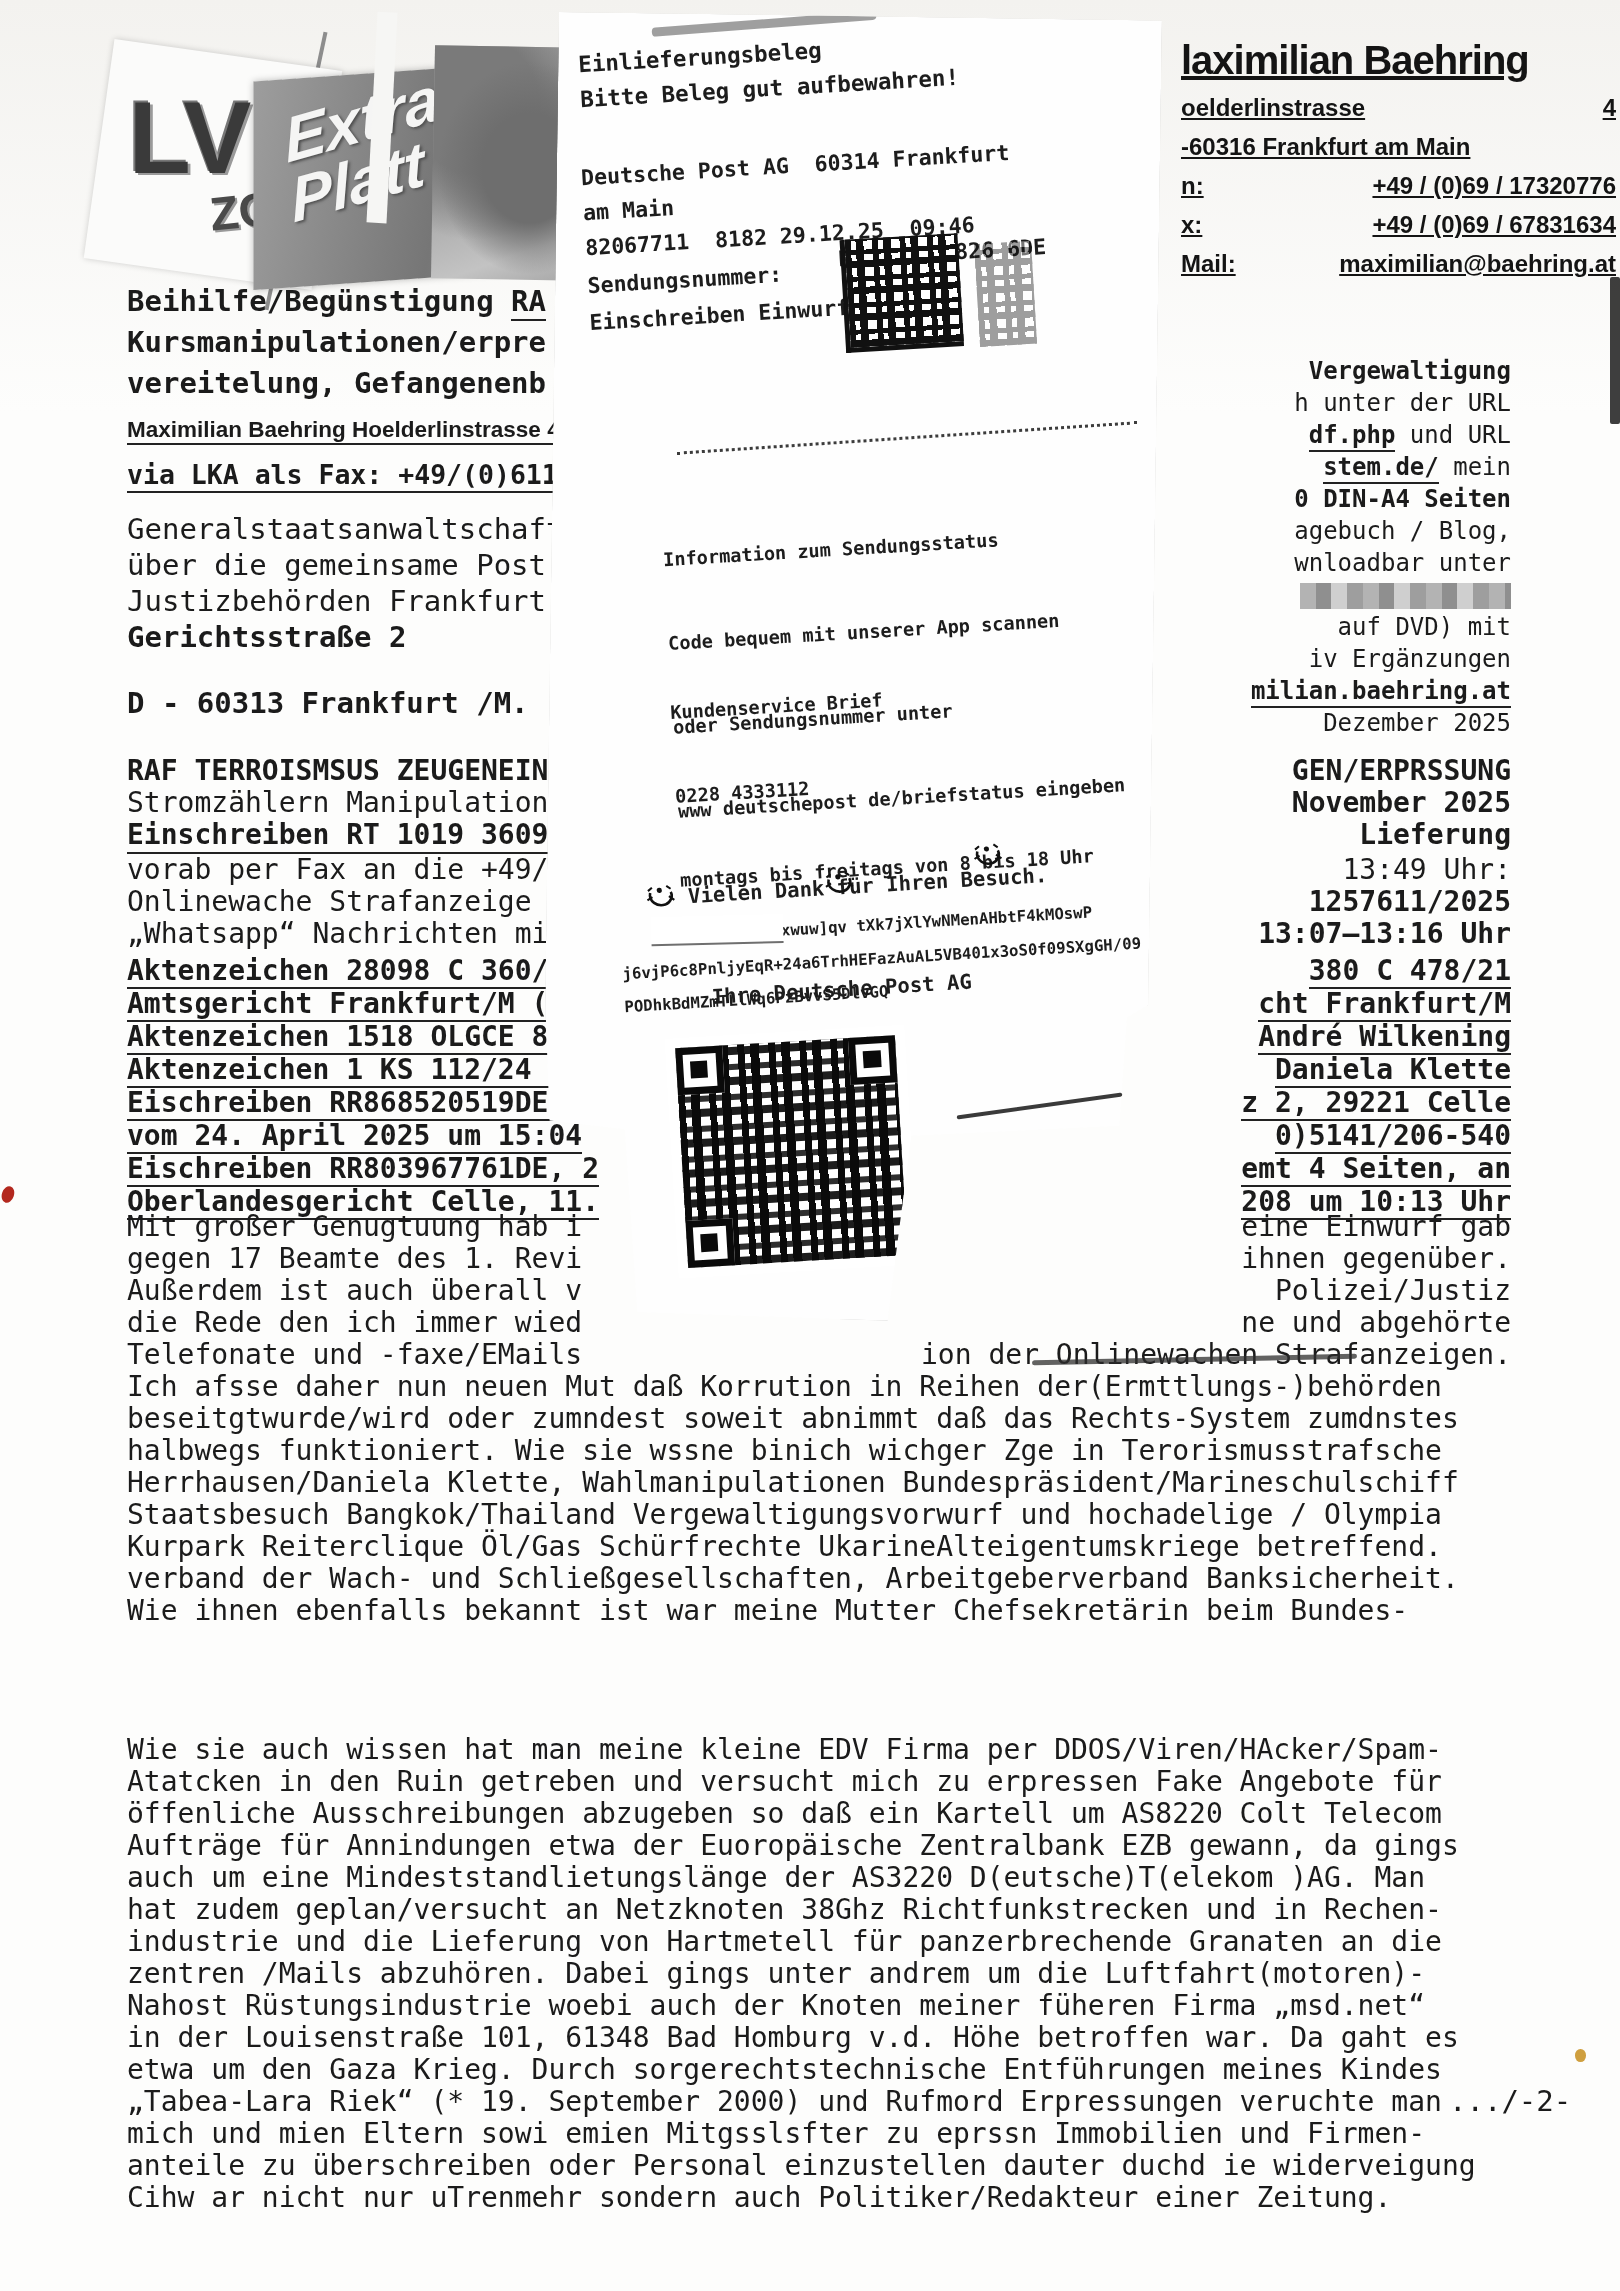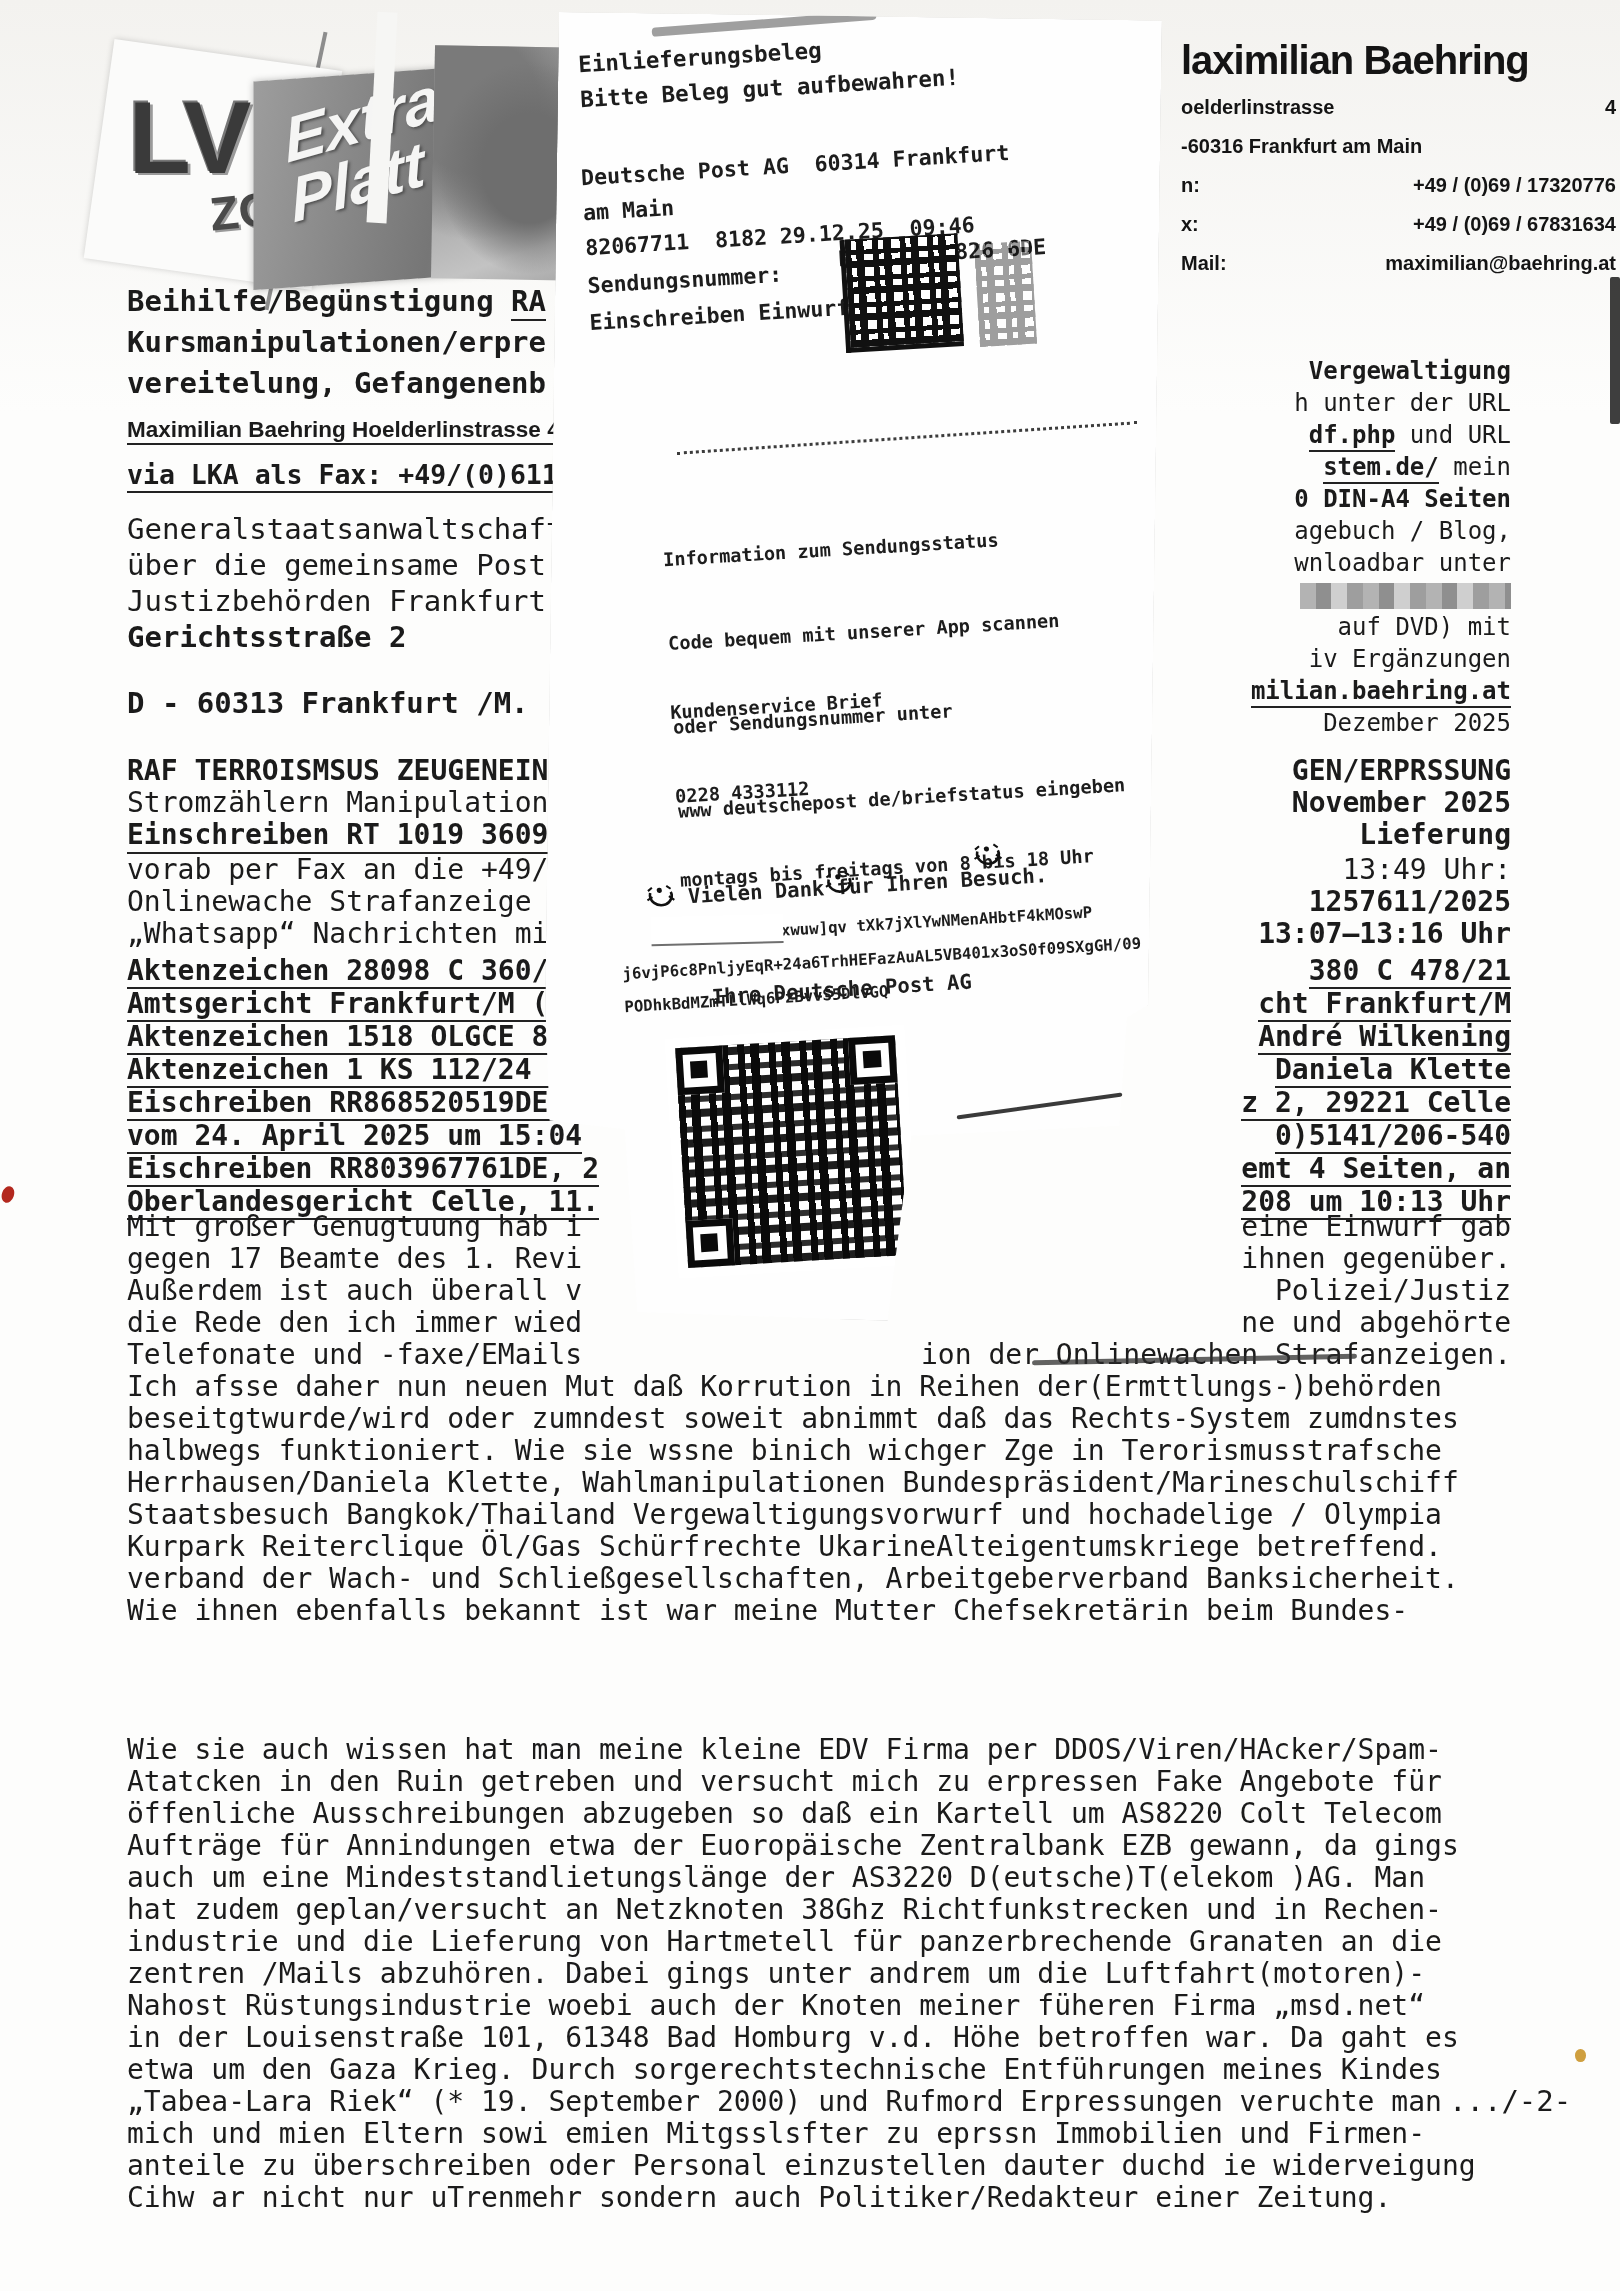--- a/index.html
+++ b/index.html
@@ -26,23 +26,23 @@
   #body2{top:1734px;font-size:28px;line-height:32px;}
   #footerm{position:absolute;left:1449px;top:2084px;font-size:29px;z-index:10;}
   #rightcol{position:absolute;right:109px;top:355px;width:421px;text-align:right;
             font-size:24px;line-height:32px;z-index:10;}
   .pxblock{display:inline-block;width:211px;height:25.5px;vertical-align:middle;
      background-image:repeating-linear-gradient(90deg,#b3b3b3 0 15.7px,#8f8f8f 15.7px 31px,#cfcfcf 31px 47px,#9e9e9e 47px 63px),
                       repeating-linear-gradient(0deg,rgba(255,255,255,.35) 0 12.7px,rgba(0,0,0,.12) 12.7px 25.5px);}
   .strays{position:absolute;left:549px;top:880px;font-size:25.5px;line-height:31px;z-index:10;}
 
   
-  #sender{position:absolute;left:1181px;top:33px;width:435px;font-weight:bold;color:#141414;z-index:8;}
+  #sender{position:absolute;left:1181px;top:33px;width:435px;font-weight:bold;color:#141414;z-index:8;text-decoration:underline;}
   .s-name{font-size:40px;letter-spacing:-1px;line-height:55px;}
-  .s-row{display:flex;justify-content:space-between;font-size:20px;line-height:39px;}
+  .s-row{display:flex;justify-content:space-between;font-size:24px;line-height:39px;}
 
   
   .clip{position:absolute;z-index:6;}
   #graffiti{left:98px;top:54px;width:230px;height:221px;background:#fbfbfa;transform:rotate(8deg);
             box-shadow:0 0 5.9px rgba(0,0,0,.18);}
   .graf-main{position:absolute;left:27.4px;top:29px;font-size:102px;font-weight:bold;color:#3a3a3a;
              font-family:"Liberation Sans",sans-serif;transform:rotate(-8deg);
              text-shadow:2.9px 2.9px 0 #9a9a9a,-2px -2px 0 #777;}
   .graf-sub{position:absolute;left:118px;top:125px;font-size:47px;font-weight:bold;color:#4a4a4a;
             font-family:"Liberation Sans",sans-serif;transform:rotate(-14deg);text-shadow:2px 2px 0 #999;}

